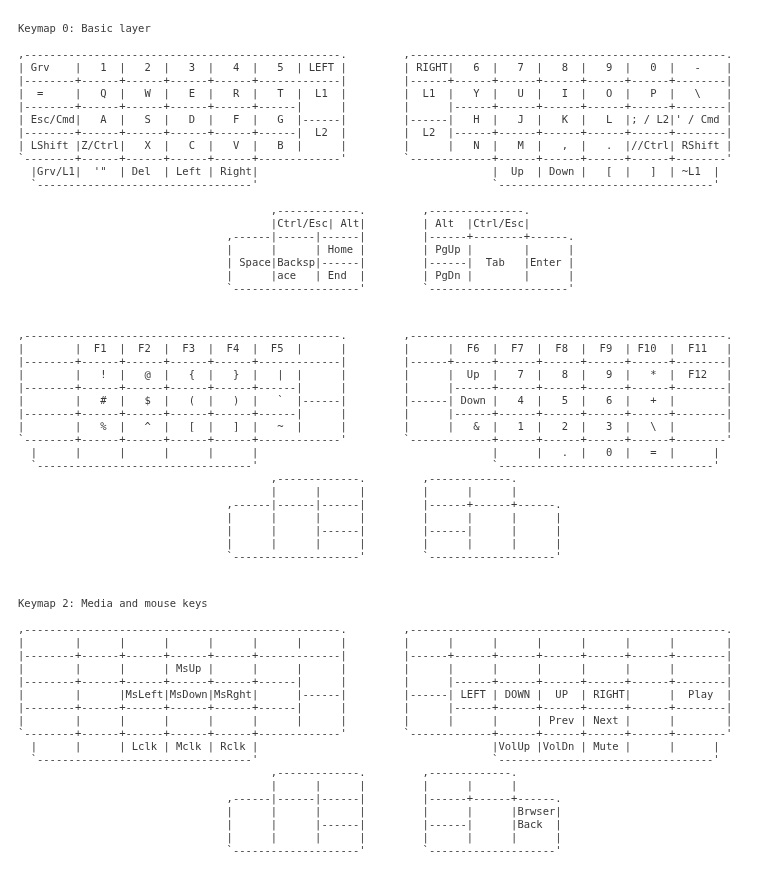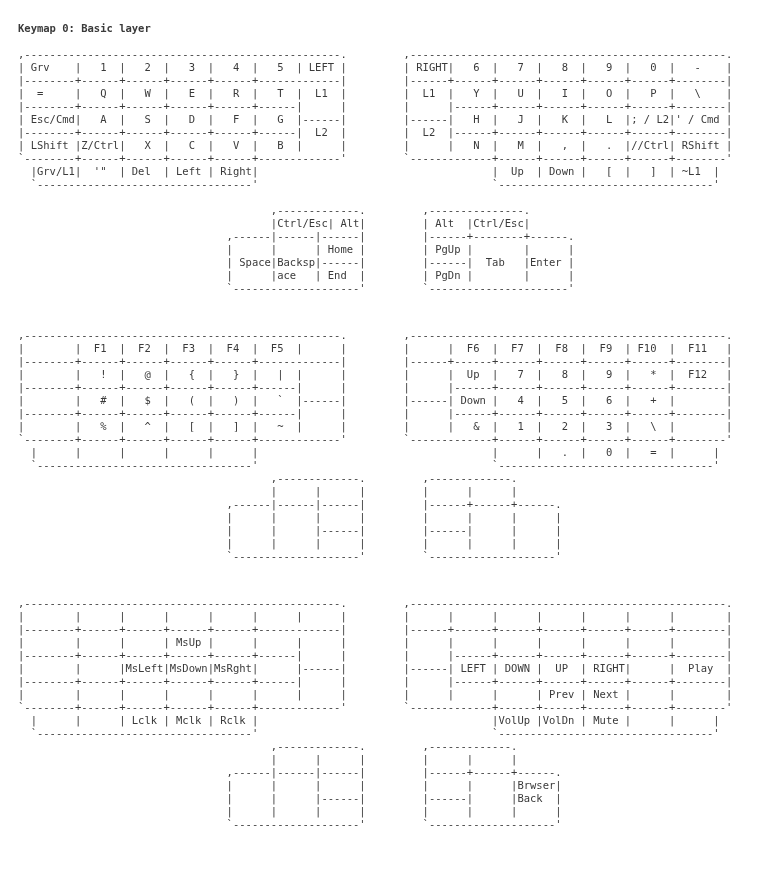--- a/index.html
+++ b/index.html
@@ -20,21 +20,21 @@
     color: var(--ink, #3a3a3a);
     font-family: "DejaVu Sans Mono", "Liberation Mono", monospace;
   }
   .keymap-block {
     margin: 0 0 34px 0;
   }
   .keymap-title {
     font-size: 10.5px;
     line-height: 13px;
     white-space: pre;
-    font-weight: bold;
+    font-weight: normal;
   }
   pre.keymap-art {
     margin: 13px 0 0 0;
     font-size: 10.5px;
     line-height: 13px;
     font-family: inherit;
     white-space: pre;
   }
 </style>
 </head>
@@ -80,20 +80,21 @@
                                         ,-------------.         ,-------------.
                                         |      |      |         |      |      |
                                  ,------|------|------|         |------+------+------.
                                  |      |      |      |         |      |      |      |
                                  |      |      |------|         |------|      |      |
                                  |      |      |      |         |      |      |      |
                                  `--------------------'         `--------------------'</pre>
   </section>
 
   <section class="keymap-block">
+    <div class="keymap-title">Keymap 2: Media and mouse keys</div>
     <pre class="keymap-art">,--------------------------------------------------.         ,--------------------------------------------------.
 |        |      |      |      |      |      |      |         |      |      |      |      |      |      |        |
 |--------+------+------+------+------+-------------|         |------+------+------+------+------+------+--------|
 |        |      |      | MsUp |      |      |      |         |      |      |      |      |      |      |        |
 |--------+------+------+------+------+------|      |         |      |------+------+------+------+------+--------|
 |        |      |MsLeft|MsDown|MsRght|      |------|         |------| LEFT | DOWN |  UP  | RIGHT|      |  Play  |
 |--------+------+------+------+------+------|      |         |      |------+------+------+------+------+--------|
 |        |      |      |      |      |      |      |         |      |      |      | Prev | Next |      |        |
 `--------+------+------+------+------+-------------'         `-------------+------+------+------+------+--------'
   |      |      | Lclk | Mclk | Rclk |                                     |VolUp |VolDn | Mute |      |      |

